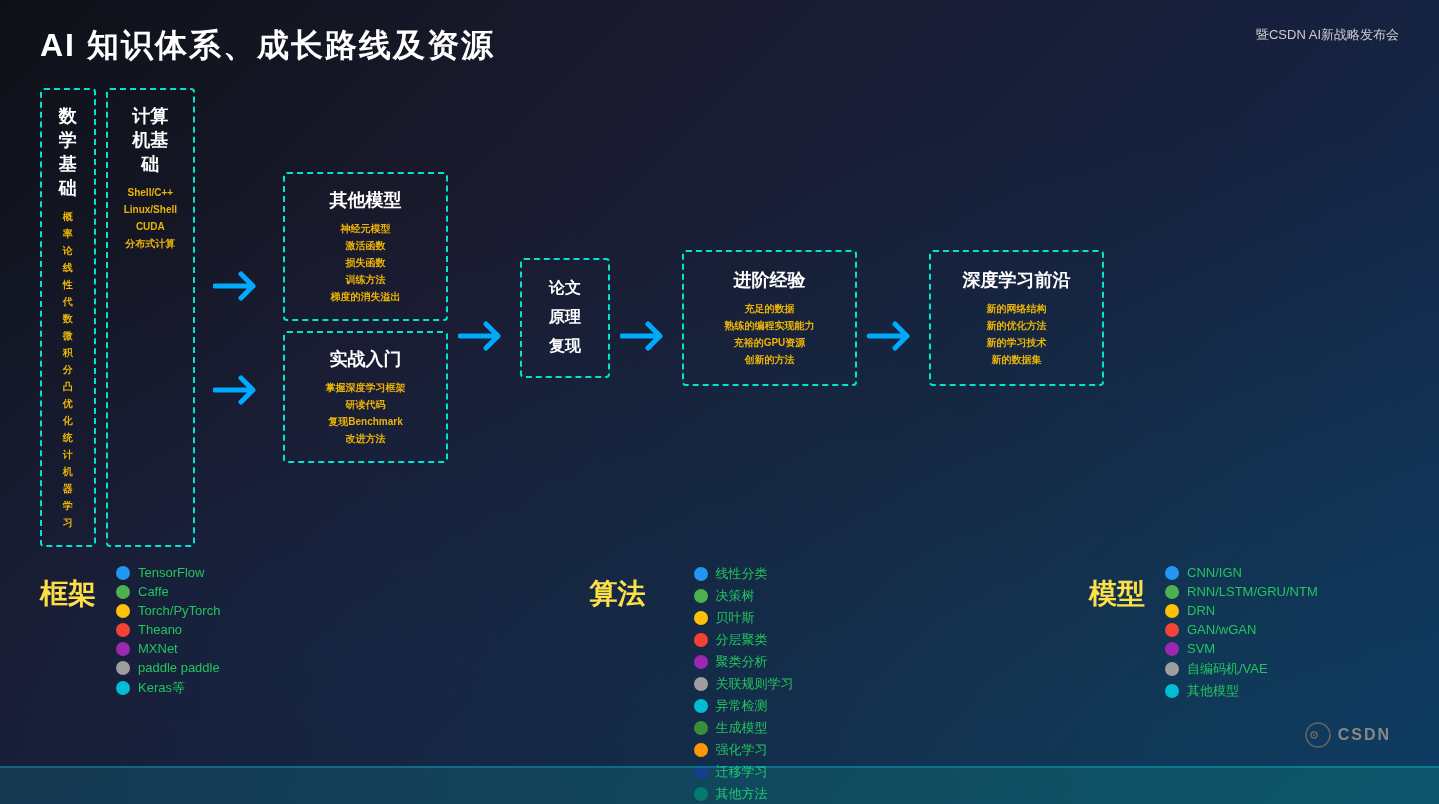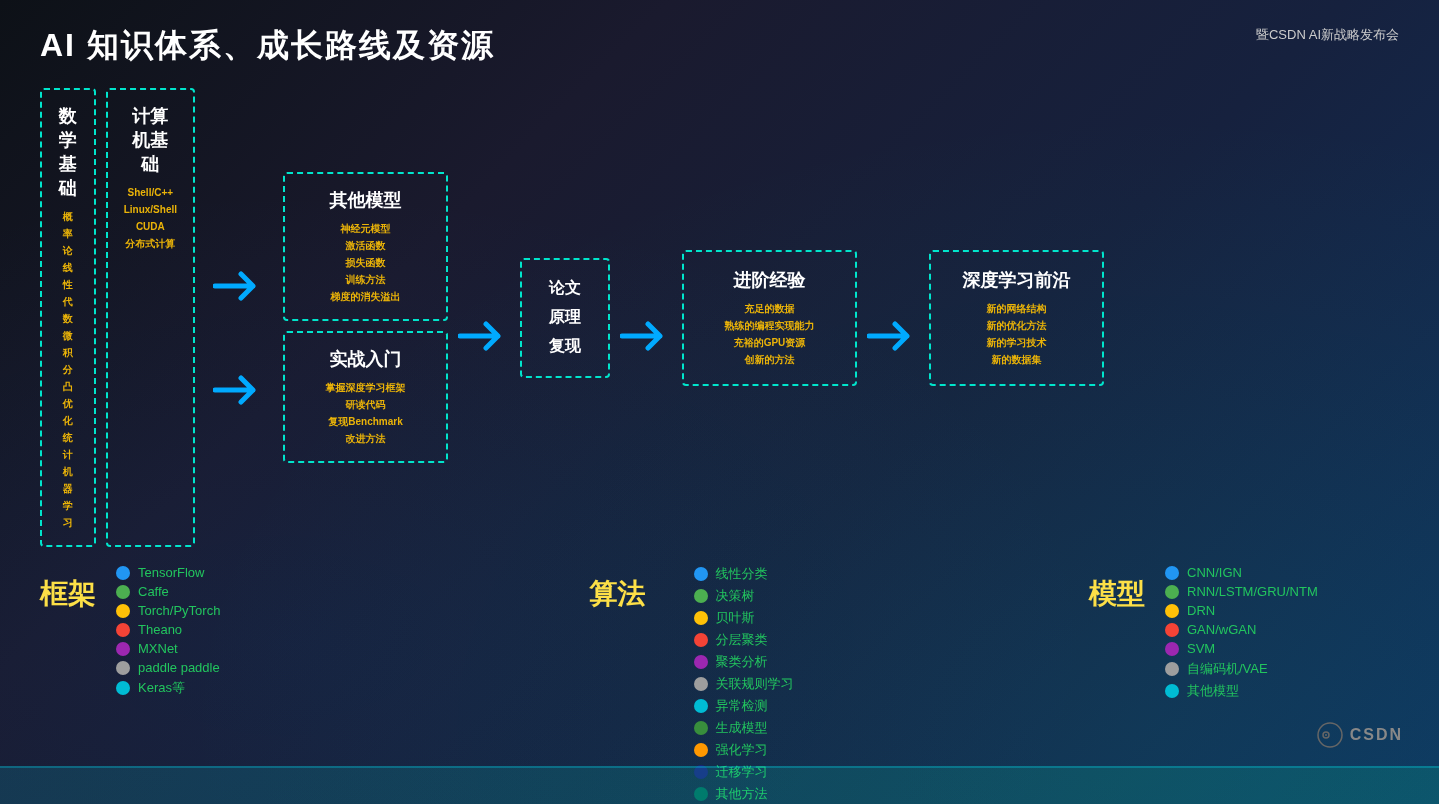--- a/index.html
+++ b/index.html
@@ -231,21 +231,21 @@
       flex-direction: row;
       align-items: center;
       gap: 4px;
       width: 100%;
     }
 
     
     .csdn-logo {
       position: absolute;
       bottom: 55px;
-      right: 36px;
+      right: 48px;
       display: flex;
       align-items: center;
       gap: 8px;
       color: #888;
       font-size: 14px;
     }
   </style>
 </head>
 <body>
 

